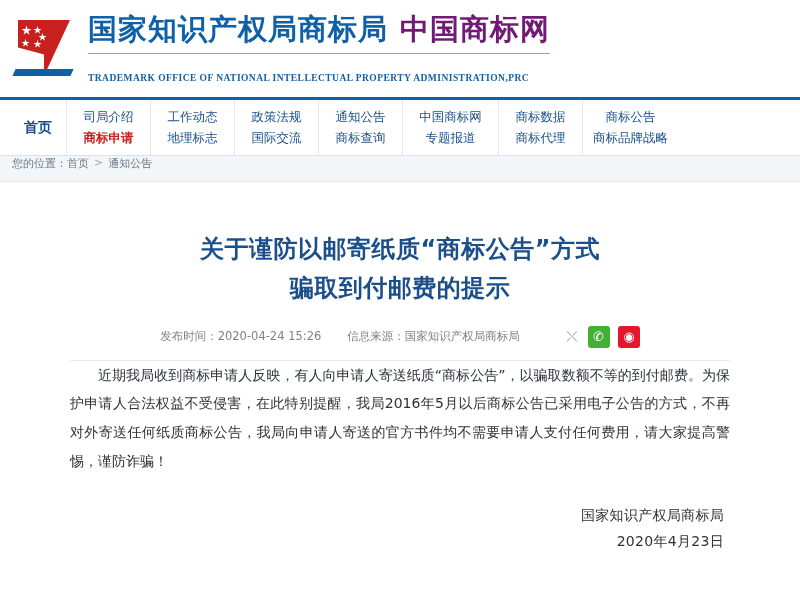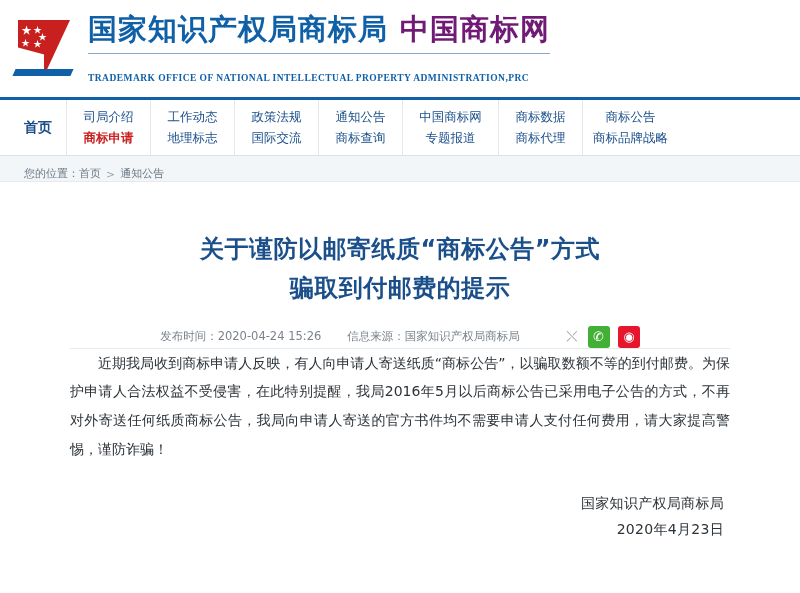--- a/index.html
+++ b/index.html
@@ -139,22 +139,22 @@
     font-weight: bold;
   }
   .nav-col.w96 { width: 96px; }
 
   
   .crumb-band {
     height: 26px;
     background: #f3f6f9;
     border-bottom: 1px solid #e4eaf0;
     display: flex;
-    align-items: flex-end;
-    padding-left: 24px;
+    align-items: flex-start;
+    padding-left: 12px;
     font-size: 11px;
     color: #6b7885;
     font-family: "DejaVu Sans", sans-serif;
   }
   .crumb-band .sep { margin: 0 5px; color: #9aa6b2; }
   .crumb-band a { color: #6b7885; text-decoration: none; }
 
   
   .content-wrap {
     padding: 18px 36px 0 36px;
@@ -175,20 +175,21 @@
   }
   .meta {
     margin-top: 18px;
     display: flex;
     align-items: center;
     justify-content: center;
     gap: 26px;
     font-size: 11.5px;
     color: #7a838c;
     font-family: "DejaVu Sans", sans-serif;
+    padding-bottom: 12px;
     border-bottom: 1px solid #e6ebf0;
   }
   .meta .share-row {
     display: flex;
     align-items: center;
     gap: 8px;
     margin-left: 18px;
   }
   .ico {
     width: 22px; height: 22px;

